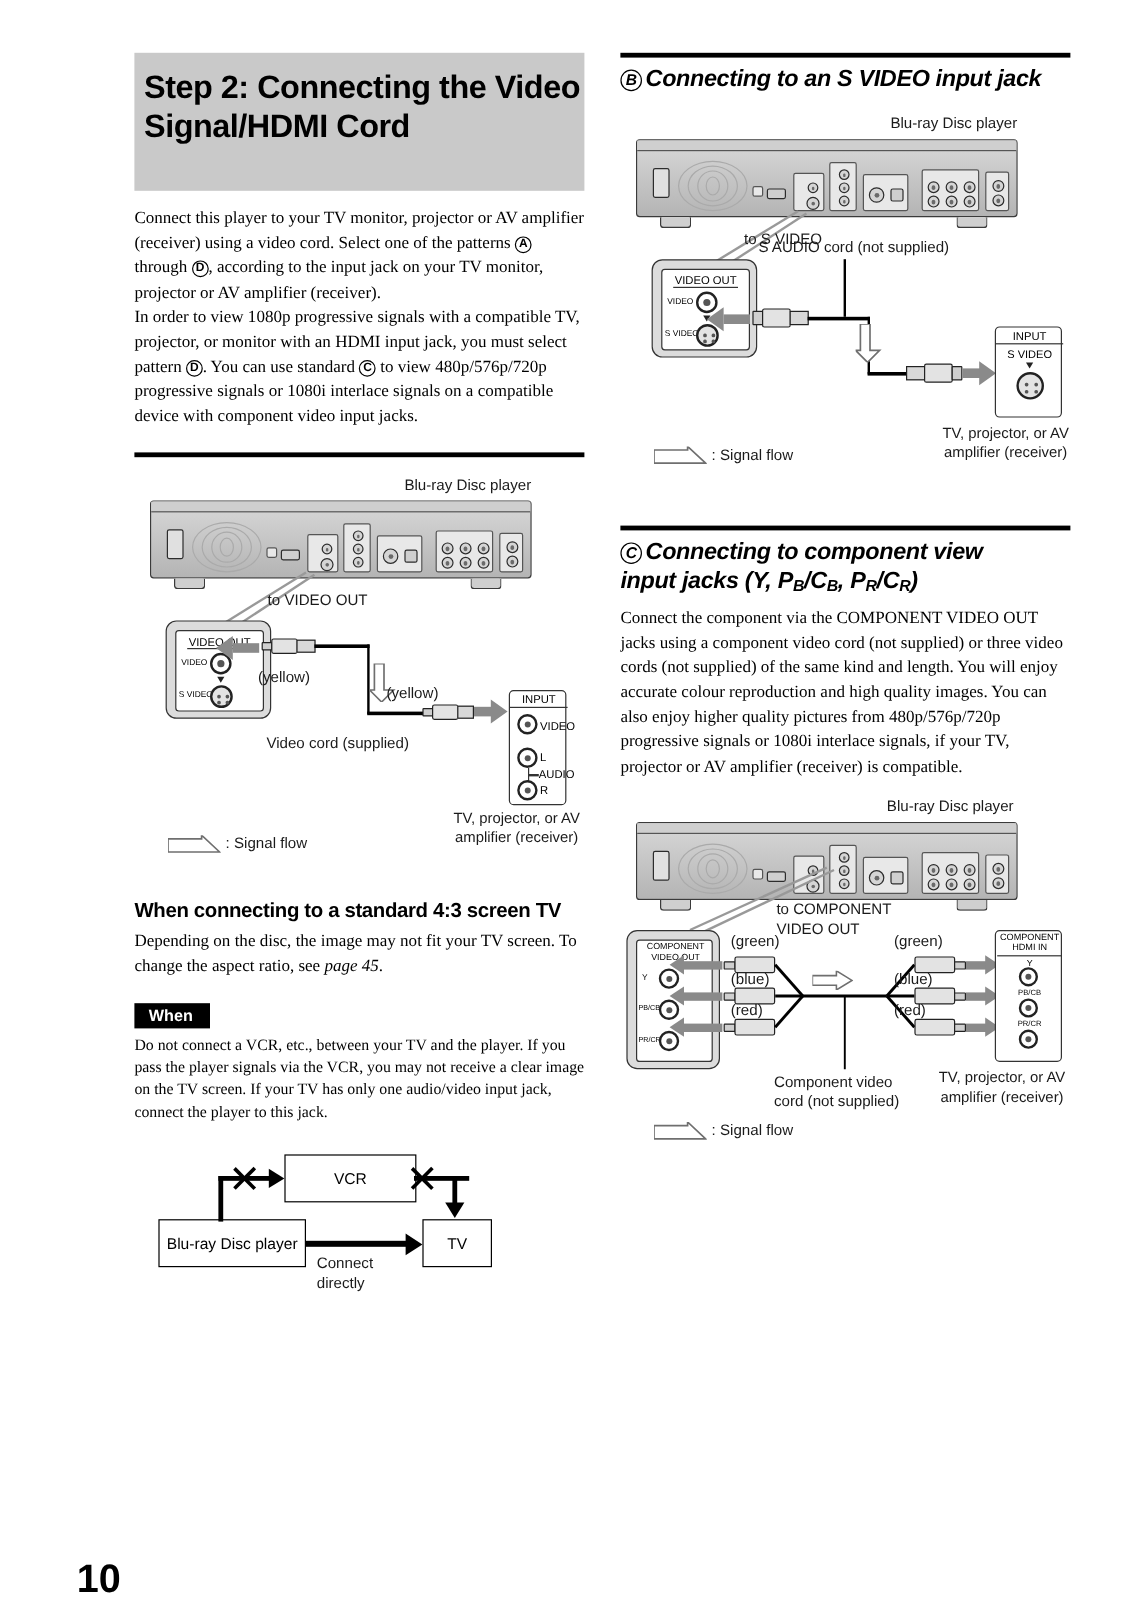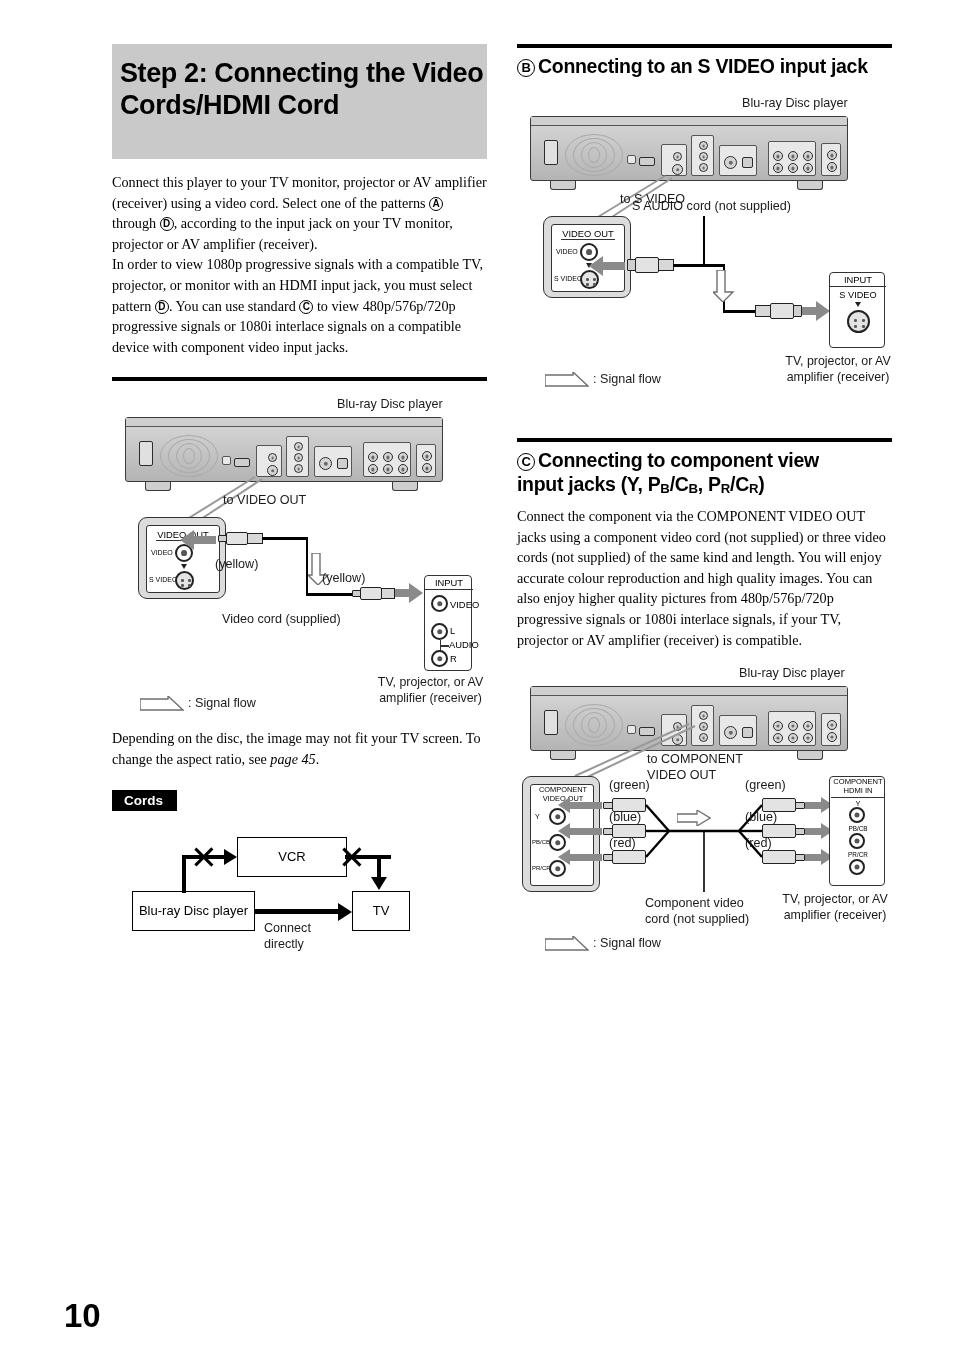--- a/index.html
+++ b/index.html
@@ -50,21 +50,21 @@
     width: 14px; height: 14px;
     line-height: 12px;
     text-align: center;
     font-size: 10px;
     font-family: "Liberation Sans", sans-serif;
     font-weight: bold;
     vertical-align: 1px;
   }
 
   
-  .sec-head { margin-top: 20px; }
+  .sec-head { margin-top: 20px; font-style: italic; }
   .sec-rule { border-top: 4px solid #000; width: 100%; }
   .sec-title {
     font-family: "Liberation Sans", sans-serif;
     font-weight: bold;
     font-size: 19.5px;
     line-height: 1.2;
     letter-spacing: -0.3px;
     padding-top: 7px;
     display: block;
   }
@@ -212,21 +212,21 @@
   }
 </style>
 </head>
 <body>
 
 <div class="page">
 
   <div class="col-left">
 
     <div class="title-band">
-      <h1>Step 2: Connecting the Video Cords/HDMI Cord</h1>
+      <h1>Step 2: Connecting the Video Signal/HDMI Cord</h1>
     </div>
 
     <p class="body intro">
       <span>Connect this player to your TV monitor, projector or AV amplifier (receiver) using a video cord. Select one of the patterns</span>
       <span class="circ">A</span>
       <span>through</span>
       <span class="circ">D</span><span>, according to the input jack on your TV monitor, projector or AV amplifier (receiver).</span>
       <br>
       <span>In order to view 1080p progressive signals with a compatible TV, projector, or monitor with an HDMI input jack, you must select pattern</span>
       <span class="circ">D</span><span>. You can use standard</span>
@@ -359,25 +359,27 @@
 
       <div class="lbl" style="left:261px; top:282px; font-size:12.4px; white-space:normal; width:115px; text-align:center; line-height:1.25;">TV, projector, or AV amplifier (receiver)</div>
 
       <svg class="wedge" style="left:28px; top:303px; width:44px; height:16px;" viewBox="0 0 44 16">
         <polygon points="0,3 28,3 28,0 43,14 0,14" fill="#ffffff" stroke="#6f6f6f" stroke-width="1.4"></polygon>
       </svg>
       <div class="lbl" style="left:76px; top:303px;">: Signal flow</div>
     </div>
 
     
+    <div class="subhead">When connecting to a standard 4:3 screen TV</div>
     <p class="body" style="margin-top:5px;">
       <span>Depending on the disc, the image may not fit your TV screen. To change the aspect ratio, see </span><i>page 45</i><span>.</span>
     </p>
 
-    <div class="note-badge">Cords</div>
+    <div class="note-badge">When</div>
+    <p class="note-text">Do not connect a VCR, etc., between your TV and the player. If you pass the player signals via the VCR, you may not receive a clear image on the TV screen. If your TV has only one audio/video input jack, connect the player to this jack.</p>
 
     
     <div class="diagram" style="height:125px; margin-top:18px;">
       <div class="flowbox" style="left:125px; top:8px; width:110px; height:40px;">
         <span>VCR</span>
       </div>
       <div class="flowbox" style="left:20px; top:62px; width:123px; height:40px;">
         <span>Blu-ray Disc player</span>
       </div>
       <div class="flowbox" style="left:240px; top:62px; width:58px; height:40px;">

